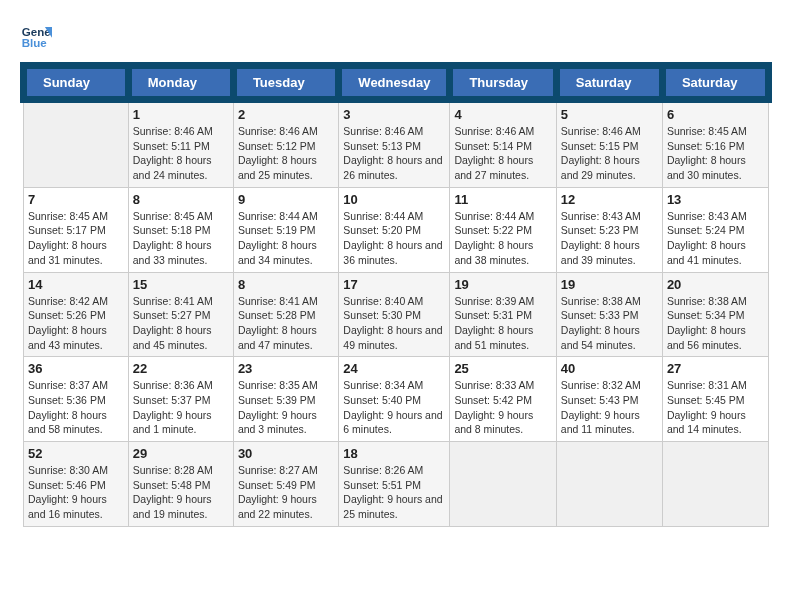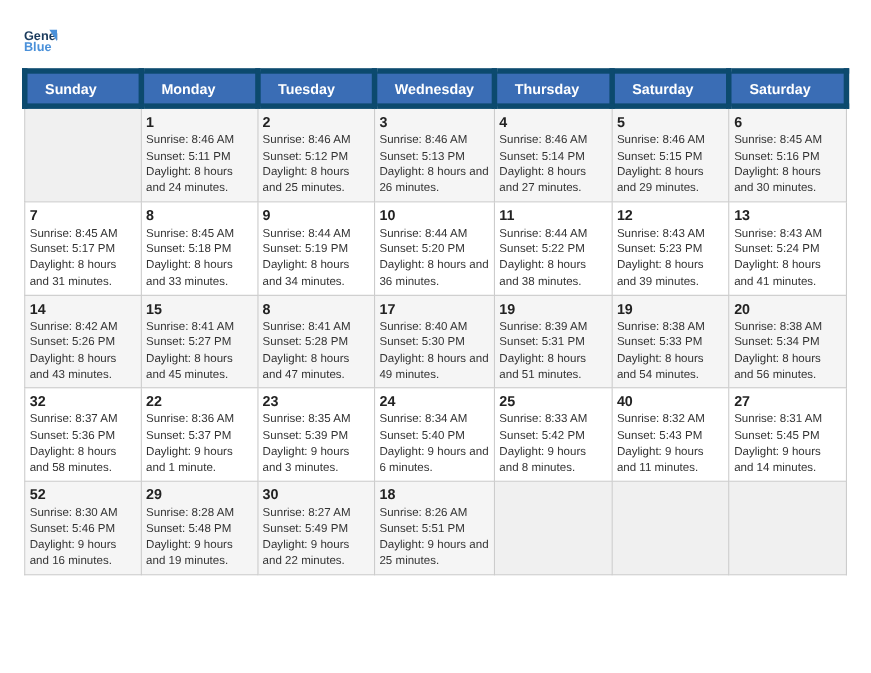--- a/index.html
+++ b/index.html
@@ -42,21 +42,21 @@
       border-collapse: collapse;
       font-size: 11px;
     }
     thead th {
       background-color: #3a6db5;
       color: #fff;
       padding: 6px 16px;
       text-align: left;
       font-size: 13px;
       font-weight: bold;
-      border: 5px solid #0c4a6e;
+      border: 7px solid #0c4a6e;
     }
     tbody td {
       vertical-align: top;
       padding: 4px 4px;
       border: 1px solid #ccc;
       width: 108px;
       min-height: 80px;
       background: #fff;
     }
     .day-number {
@@ -198,21 +198,21 @@
           <span class="day-number">19</span>
           <div class="day-info">Sunrise: 8:38 AM<br>Sunset: 5:33 PM<br>Daylight: 8 hours and 54 minutes.</div>
         </td>
         <td>
           <span class="day-number">20</span>
           <div class="day-info">Sunrise: 8:38 AM<br>Sunset: 5:34 PM<br>Daylight: 8 hours and 56 minutes.</div>
         </td>
       </tr>
       <tr>
         <td>
-          <span class="day-number">32</span>
+          <span class="day-number">36</span>
           <div class="day-info">Sunrise: 8:37 AM<br>Sunset: 5:36 PM<br>Daylight: 8 hours and 58 minutes.</div>
         </td>
         <td>
           <span class="day-number">22</span>
           <div class="day-info">Sunrise: 8:36 AM<br>Sunset: 5:37 PM<br>Daylight: 9 hours and 1 minute.</div>
         </td>
         <td>
           <span class="day-number">23</span>
           <div class="day-info">Sunrise: 8:35 AM<br>Sunset: 5:39 PM<br>Daylight: 9 hours and 3 minutes.</div>
         </td>

